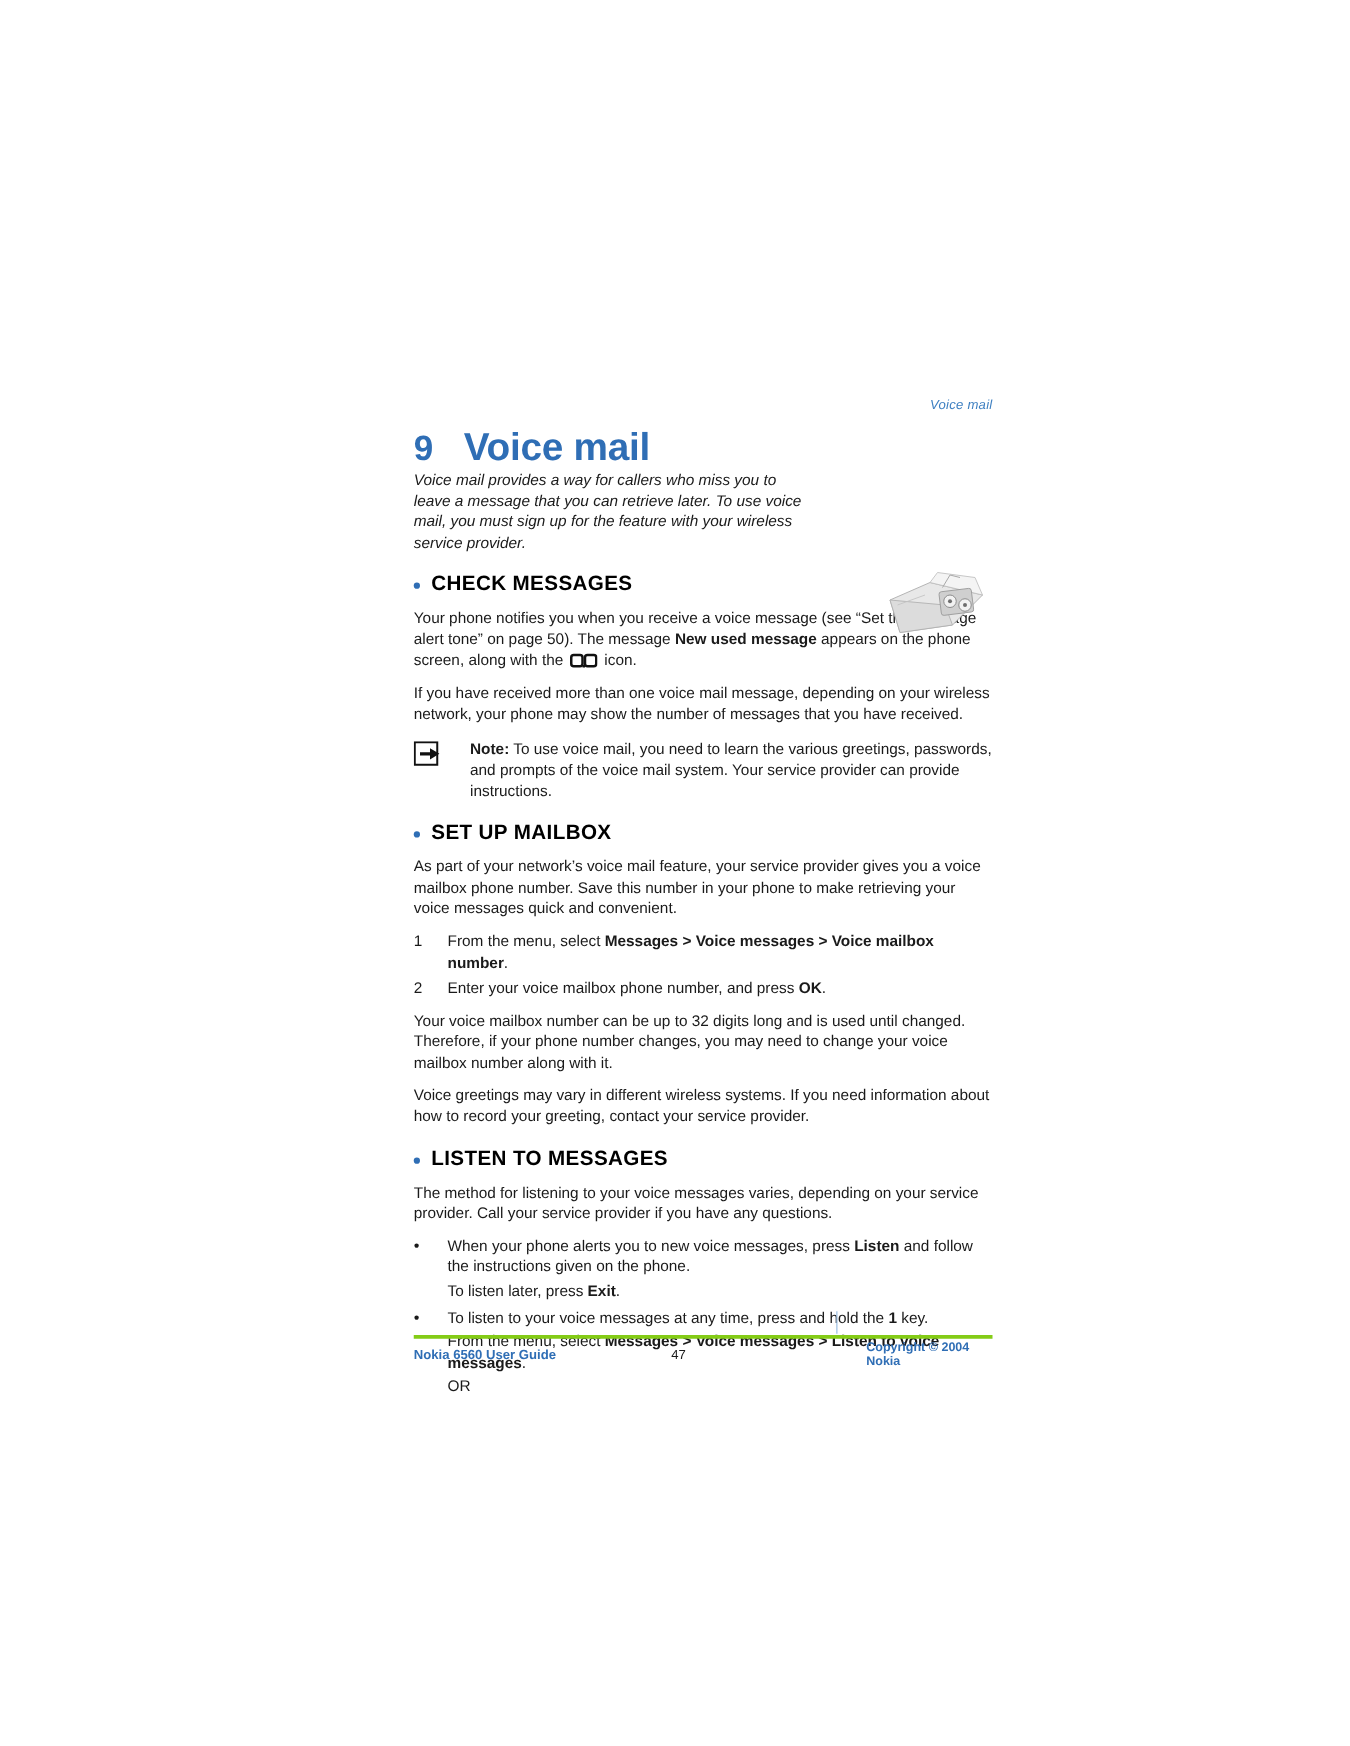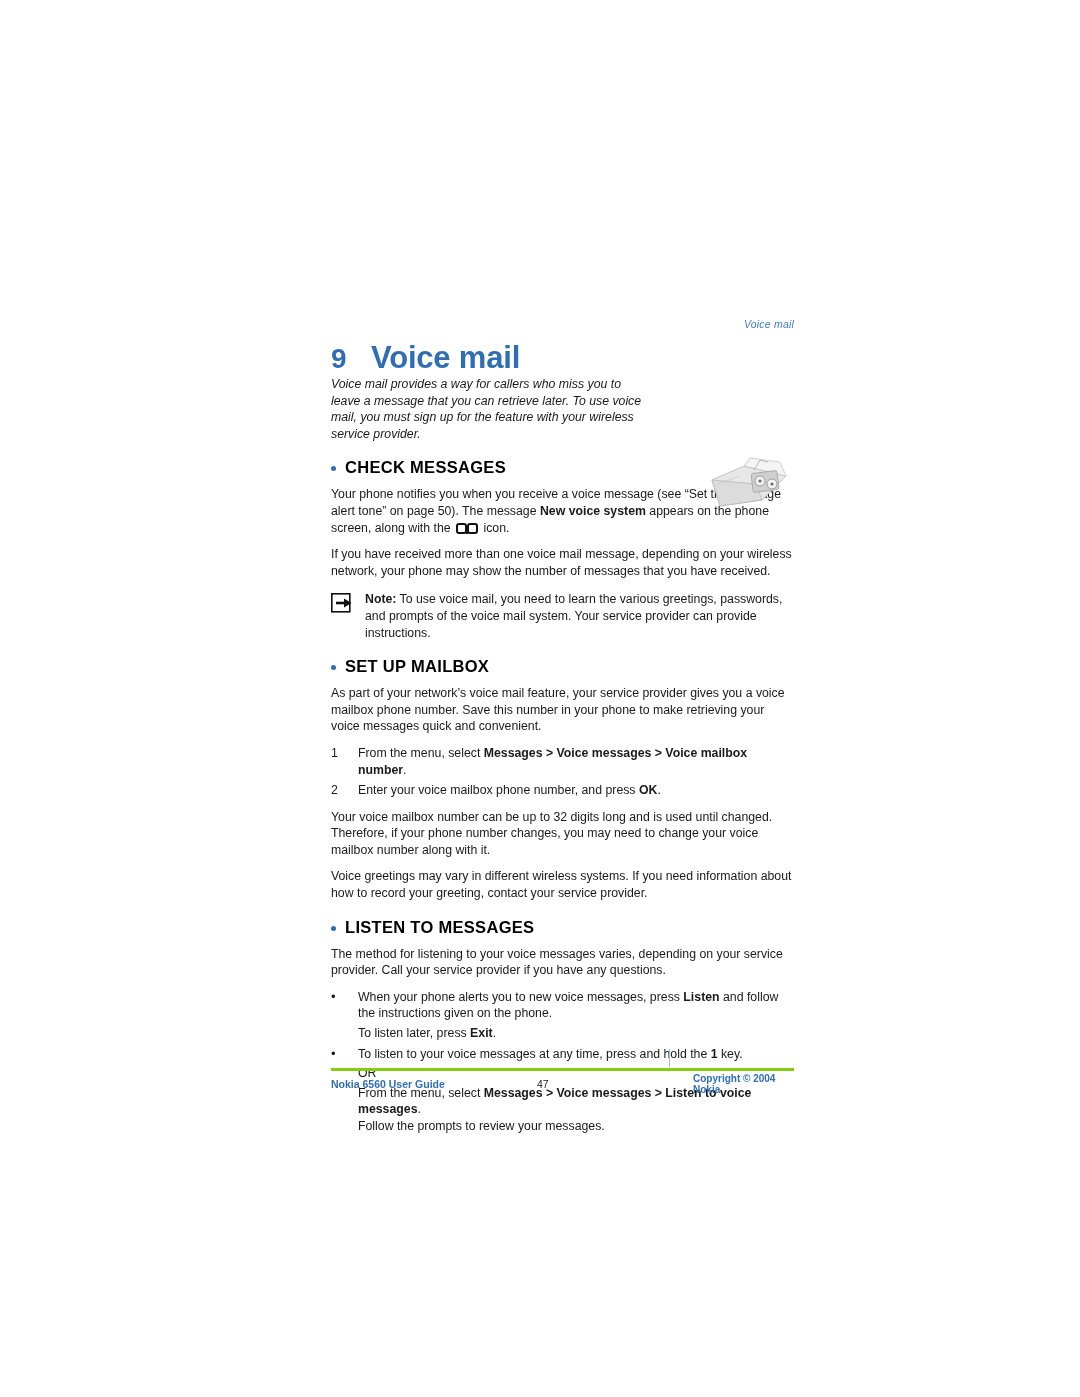--- a/index.html
+++ b/index.html
@@ -88,20 +88,21 @@
     top: 8px;
     width: 5px;
     height: 5px;
     border-radius: 50%;
     background: #2f6eb5;
   }
   .note-row {
     display: flex;
     align-items: flex-start;
     margin: 12px 0 10px 0;
+    gap: 11px;
   }
   .note-icon {
     width: 34px;
     flex: 0 0 34px;
     padding-top: 2px;
   }
   .note-text {
     flex: 1;
     font-size: 12.3px;
     line-height: 16.6px;
@@ -210,21 +211,21 @@
           <circle cx="72" cy="30" r="1.6" fill="#6e6e6e"></circle>
           <path d="M54 16 L60 6 L68 8" fill="none" stroke="#a8a8a8" stroke-width="0.8"></path>
           <path d="M18 30 L40 22" stroke="#c4c4c4" stroke-width="0.7"></path>
         </svg>
       </div>
     </div>
 
     <h2 class="head">CHECK MESSAGES</h2>
 
     <p class="body">
-      <span>Your phone notifies you when you receive a voice message (see “Set the message alert tone” on page 50). The message </span><b>New voice system</b><span> appears on the phone screen, along with the </span><span class="vm-icon"><svg viewBox="0 0 22 13" width="22" height="13">
+      <span>Your phone notifies you when you receive a voice message (see “Set the message alert tone” on page 50). The message </span><b>New used message</b><span> appears on the phone screen, along with the </span><span class="vm-icon"><svg viewBox="0 0 22 13" width="22" height="13">
             <rect x="1" y="2" width="9" height="9" rx="2" fill="none" stroke="#111" stroke-width="2"></rect>
             <rect x="12" y="2" width="9" height="9" rx="2" fill="none" stroke="#111" stroke-width="2"></rect>
             <line x1="10" y1="11" x2="12" y2="11" stroke="#111" stroke-width="2"></line>
           </svg></span><span> icon.</span>
     </p>
 
     <p class="body">If you have received more than one voice mail message, depending on your wireless network, your phone may show the number of messages that you have received.</p>
 
     <div class="note-row">
       <div class="note-icon">
@@ -268,23 +269,22 @@
         <span class="marker">•</span>
         <span class="li-body">
           <span>When your phone alerts you to new voice messages, press </span><b>Listen</b><span> and follow the instructions given on the phone.</span>
           <div class="sub"><span>To listen later, press </span><b>Exit</b><span>.</span></div>
         </span>
       </li>
       <li>
         <span class="marker">•</span>
         <span class="li-body">
           <span>To listen to your voice messages at any time, press and hold the </span><b>1</b><span> key.</span>
+          <div class="sub"><span>From the menu, select </span><b>Messages &gt; Voice messages &gt; Listen to voice messages</b><span>.</span></div>
           <div class="sub"><span>OR</span></div>
-          <div class="sub"><span>From the menu, select </span><b>Messages &gt; Voice messages &gt; Listen to voice messages</b><span>.</span></div>
-          <div>Follow the prompts to review your messages.</div>
         </span>
       </li>
     </ul>
 
   </div>
 
   <div class="footer-divider"></div>
 
   <div class="footer">
     <div class="footer-inner">

